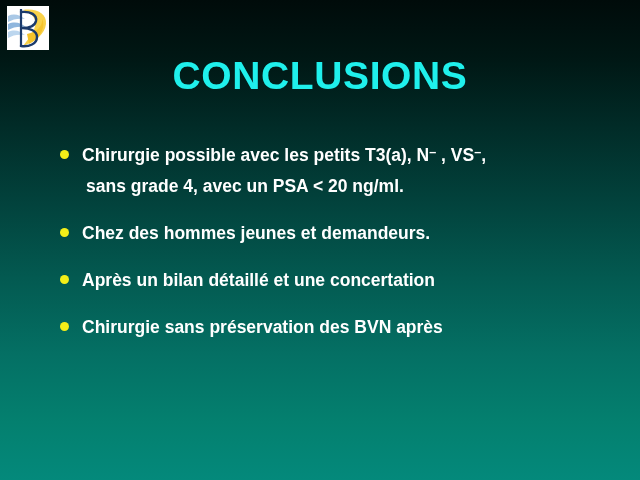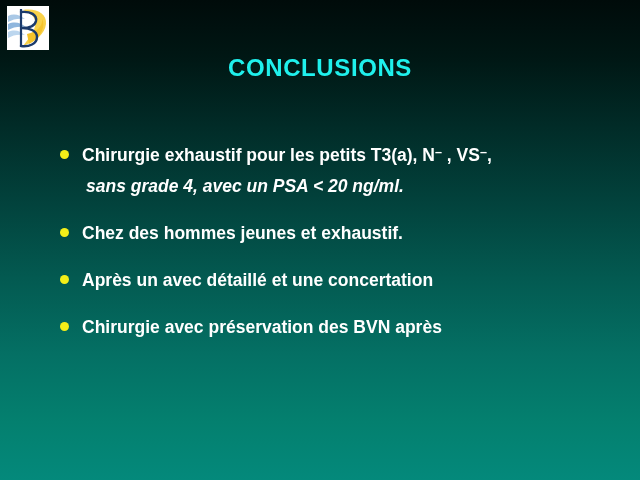--- a/index.html
+++ b/index.html
@@ -38,21 +38,21 @@
   #logo svg { display: block; width: 100%; height: 100%; }
 
   
   #title {
     position: absolute;
     left: 0;
     top: 54px;
     width: 640px;
     text-align: center;
     color: #1ff0ec;
-    font-size: 24px;
+    font-size: 39px;
     font-weight: bold;
     letter-spacing: 0.6px;
     font-family: "Liberation Sans", sans-serif;
     white-space: nowrap;
   }
 
   
   #bullets {
     position: absolute;
     left: 56px;
@@ -78,21 +78,20 @@
     font-size: 17.5px;
     font-weight: bold;
     line-height: 31px;
     font-family: "Liberation Sans", sans-serif;
   }
   .bullet-line {
     white-space: nowrap;
   }
   .bullet-line.indent {
     padding-left: 4px;
-    font-style: italic;
   }
   sup {
     font-size: 0.72em;
     vertical-align: 0.42em;
     line-height: 0;
   }
 </style>
 </head>
 <body>
 
@@ -114,40 +113,40 @@
     </svg>
   </div>
 
   <div id="title">CONCLUSIONS</div>
 
   <div id="bullets">
 
     <div class="bullet-item">
       <span class="bullet-marker"></span>
       <div class="bullet-lines">
-        <div class="bullet-line"><span>Chirurgie exhaustif pour les petits T3(a), N</span><sup>–</sup><span> , VS</span><sup>–</sup><span>,</span></div>
+        <div class="bullet-line"><span>Chirurgie possible avec les petits T3(a), N</span><sup>–</sup><span> , VS</span><sup>–</sup><span>,</span></div>
         <div class="bullet-line indent">sans grade 4, avec un PSA &lt; 20 ng/ml.</div>
       </div>
     </div>
 
     <div class="bullet-item">
       <span class="bullet-marker"></span>
       <div class="bullet-lines">
-        <div class="bullet-line">Chez des hommes jeunes et exhaustif.</div>
+        <div class="bullet-line">Chez des hommes jeunes et demandeurs.</div>
       </div>
     </div>
 
     <div class="bullet-item">
       <span class="bullet-marker"></span>
       <div class="bullet-lines">
-        <div class="bullet-line">Après un avec détaillé et une concertation</div>
+        <div class="bullet-line">Après un bilan détaillé et une concertation</div>
       </div>
     </div>
 
     <div class="bullet-item">
       <span class="bullet-marker"></span>
       <div class="bullet-lines">
-        <div class="bullet-line">Chirurgie avec préservation des BVN après</div>
+        <div class="bullet-line">Chirurgie sans préservation des BVN après</div>
       </div>
     </div>
 
   </div>
 </div>
 
 </body></html>

